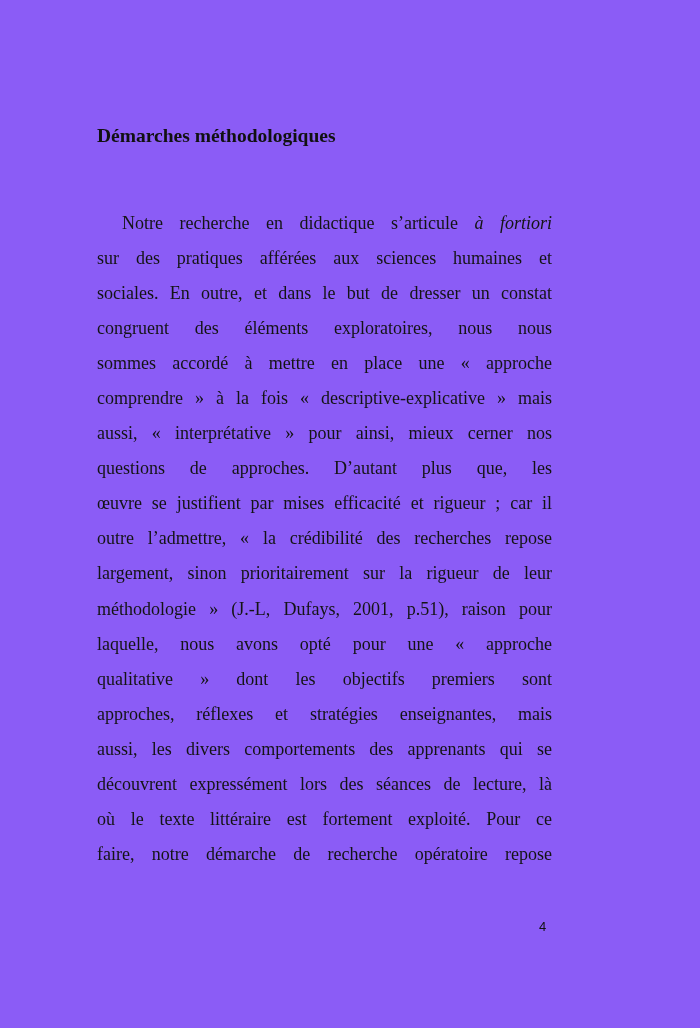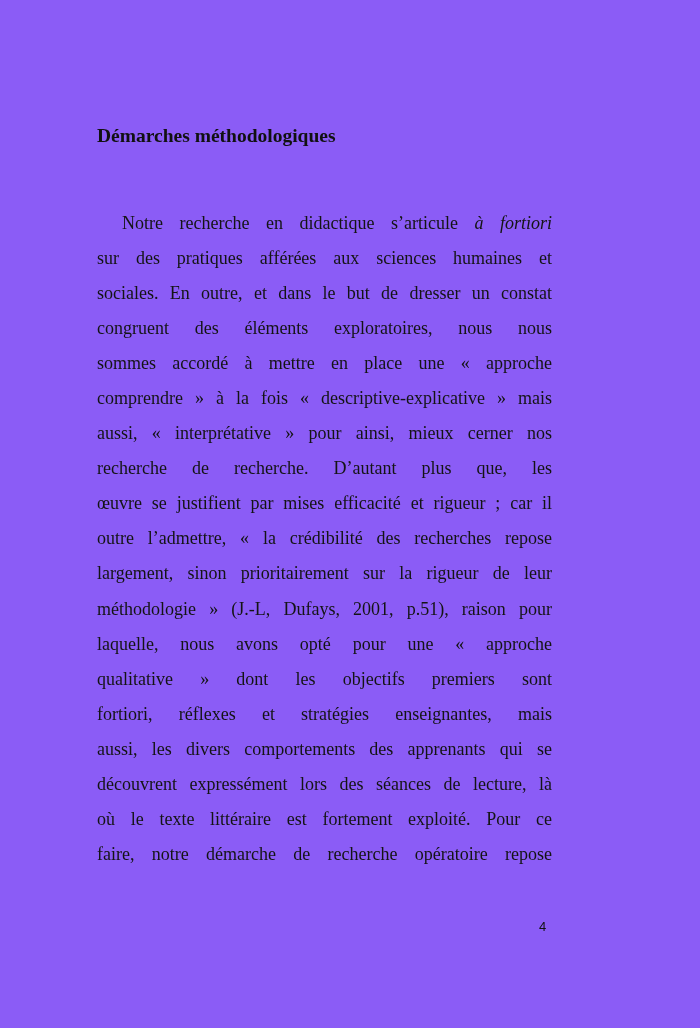--- a/index.html
+++ b/index.html
@@ -34,28 +34,28 @@
   <div class="title">Démarches méthodologiques</div>
 
   <div class="body">
     <span class="line first"><span>Notre recherche en didactique s’articule </span><span class="seg-i">à fortiori</span></span>
     <span class="line">sur des pratiques afférées aux sciences humaines et</span>
     <span class="line">sociales. En outre, et dans le but de dresser un constat</span>
     <span class="line">congruent des éléments exploratoires, nous nous</span>
     <span class="line">sommes accordé à mettre en place une « approche</span>
     <span class="line">comprendre » à la fois « descriptive-explicative » mais</span>
     <span class="line">aussi, « interprétative » pour ainsi, mieux cerner nos</span>
-    <span class="line">recherche de recherche. D’autant plus que, les</span>
+    <span class="line">questions de approches. D’autant plus que, les</span>
     <span class="line">œuvre se justifient par mises efficacité et rigueur ; car il</span>
     <span class="line">outre l’admettre, « la crédibilité des recherches repose</span>
     <span class="line">largement, sinon prioritairement sur la rigueur de leur</span>
     <span class="line">méthodologie » (J.-L, Dufays, 2001, p.51),  raison pour</span>
     <span class="line">laquelle, nous avons opté pour une « approche</span>
     <span class="line">qualitative » dont les objectifs premiers sont</span>
-    <span class="line">fortiori, réflexes et stratégies enseignantes, mais</span>
+    <span class="line">approches, réflexes et stratégies enseignantes, mais</span>
     <span class="line">aussi, les divers comportements des apprenants qui se</span>
     <span class="line">découvrent expressément lors des séances de lecture, là</span>
     <span class="line">où le texte littéraire est fortement exploité. Pour ce</span>
     <span class="line">faire, notre démarche de recherche opératoire repose</span>
   </div>
 
   <div class="pagenum">4</div>
 </div>
 
 </body></html>

